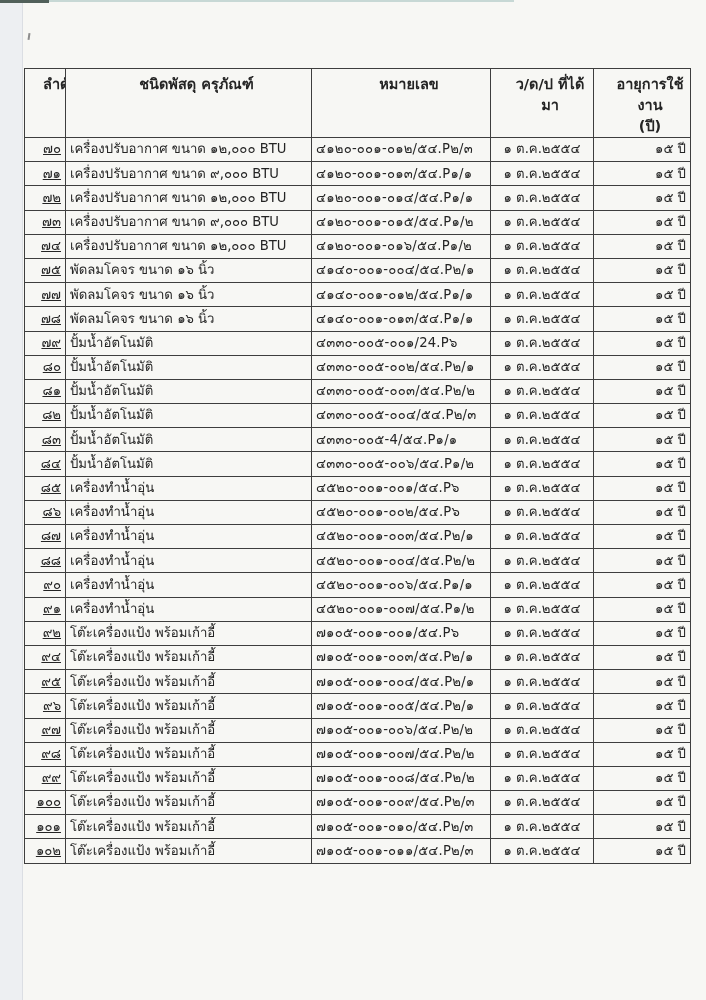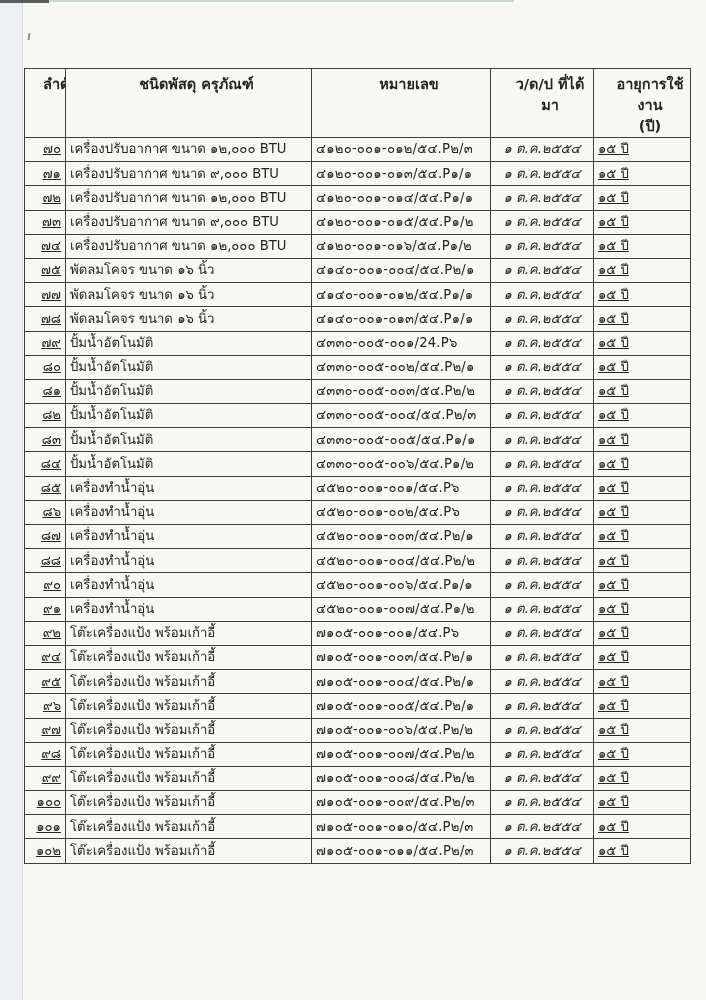--- a/index.html
+++ b/index.html
@@ -52,22 +52,22 @@
   .inv td {
     font-size:13.2px;
     height:23.2px;
     padding:0 4px;
     vertical-align:middle;
     line-height:1.1;
   }
   .c-no    { text-align:right;text-decoration:underline; }
   .c-item  { text-align:left;  padding-left:5px; }
   .c-serial{ text-align:left;  padding-left:9px; letter-spacing:0.2px; }
-  .c-date  { text-align:center;font-style:italic; }
-  .c-life  { text-align:left;text-decoration:underline; }
+  .c-date  { text-align:center; }
+  .c-life  { text-align:right; }
 </style>
 </head>
 <body>
 
 <div class="page">
   <div class="edge-left"></div>
   <div class="edge-top-dark"></div>
   <div class="edge-top-faint"></div>
   <div class="speck"></div>
 
@@ -171,21 +171,21 @@
         <tr>
         <td class="c-no">๘๒</td>
         <td class="c-item">ปั้มน้ำอัตโนมัติ</td>
         <td class="c-serial">๔๓๓๐-๐๐๕-๐๐๔/๕๔.P๒/๓</td>
         <td class="c-date">๑ ต.ค.๒๕๕๔</td>
         <td class="c-life">๑๕ ปี</td>
       </tr>
         <tr>
         <td class="c-no">๘๓</td>
         <td class="c-item">ปั้มน้ำอัตโนมัติ</td>
-        <td class="c-serial">๔๓๓๐-๐๐๕-๐๐๕/๕๔.P๑/๑</td>
+        <td class="c-serial">๔๓๓๐-๐๐๕-4/๕๔.P๑/๑</td>
         <td class="c-date">๑ ต.ค.๒๕๕๔</td>
         <td class="c-life">๑๕ ปี</td>
       </tr>
         <tr>
         <td class="c-no">๘๔</td>
         <td class="c-item">ปั้มน้ำอัตโนมัติ</td>
         <td class="c-serial">๔๓๓๐-๐๐๕-๐๐๖/๕๔.P๑/๒</td>
         <td class="c-date">๑ ต.ค.๒๕๕๔</td>
         <td class="c-life">๑๕ ปี</td>
       </tr>

